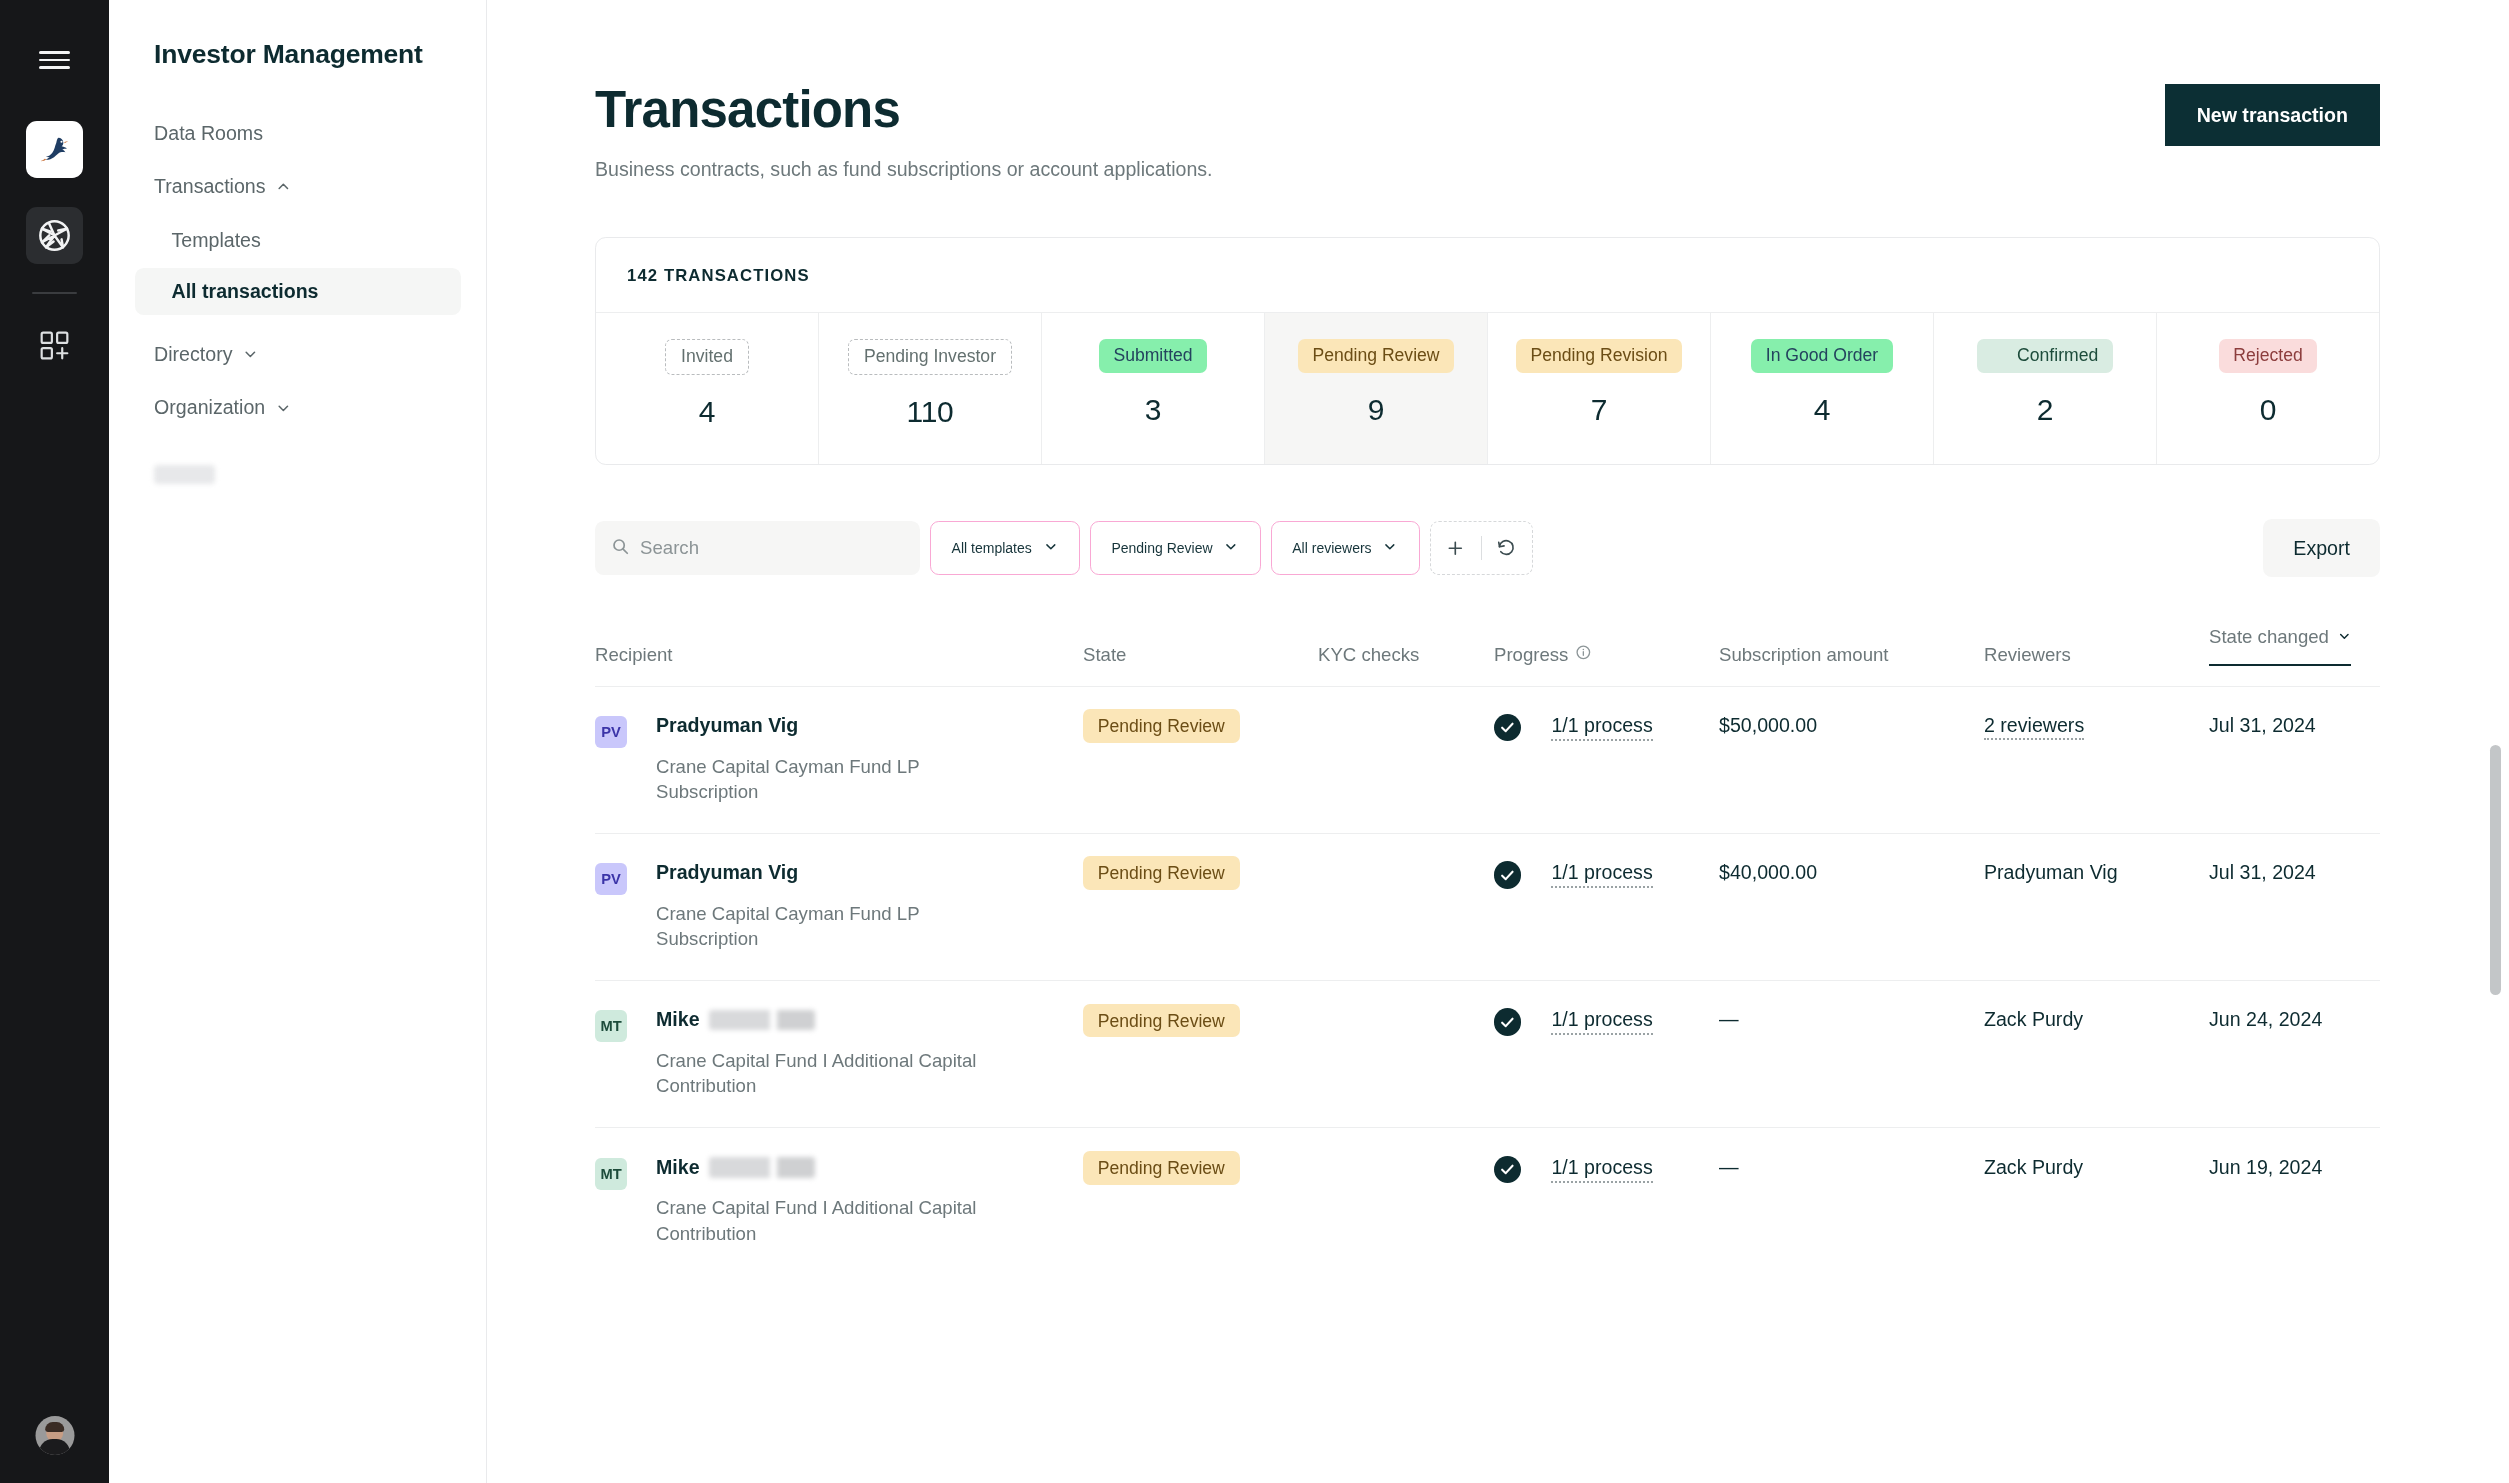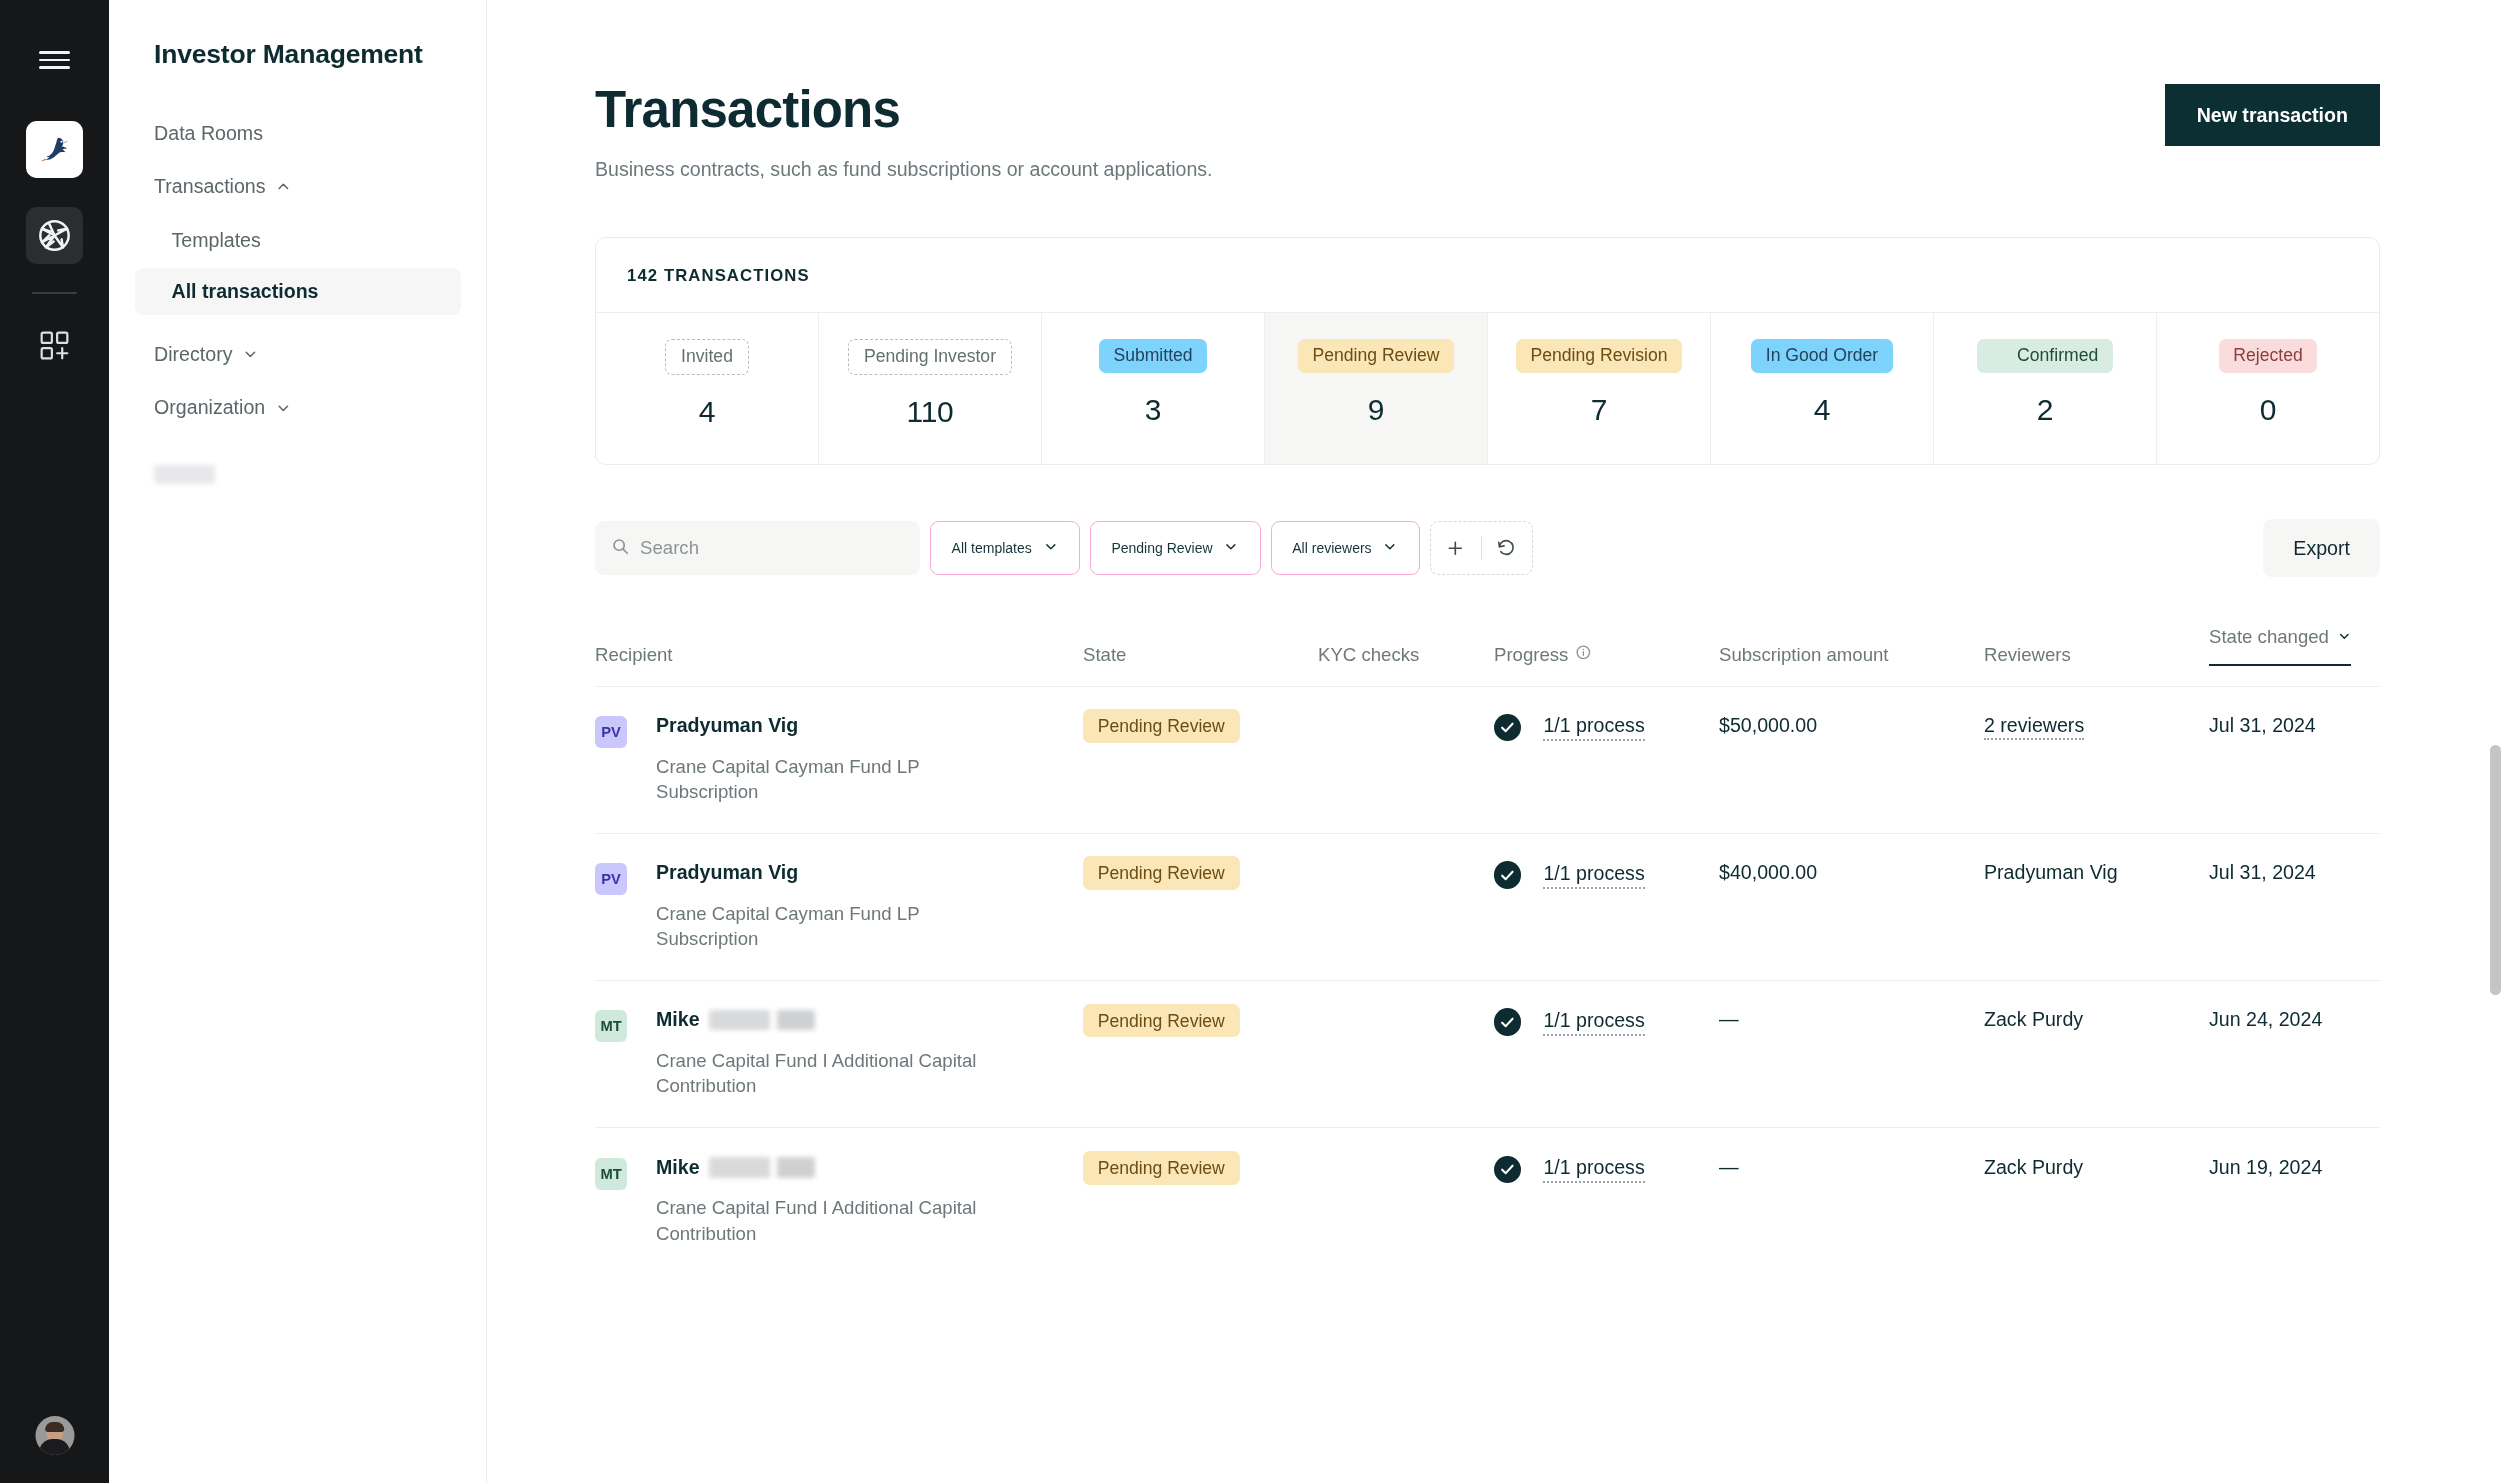--- a/index.html
+++ b/index.html
@@ -113,21 +113,21 @@
     display: flex; flex-direction: column; align-items: center;
     border-left: 1px solid #edeeef; cursor: pointer;
   }
   .stat:first-child { border-left: none; }
   .stat.selected { background: #f6f6f5; }
   .chip {
     font-size: 17.6px; padding: 6.9px 14.7px; border-radius: 6.9px; white-space: nowrap;
     line-height: 1.15;
   }
   .chip-dashed { border: 1.6px dashed #b9bcbe; color: #63706f; background: transparent; }
-  .chip-blue  { background: #7dd3fc; color: #24435e; }
+  .chip-blue  { background: #86efac; color: #24435e; }
   .chip-amber { background: #fbe6b8; color: #6b4d15; }
   .chip-mint  { background: #d9ece2; color: #1d4c3b; padding-left: 40px; }
   .chip-red   { background: #fadcdc; color: #8c3d3d; }
   .stat-num { font-size: 30px; font-weight: 400; color: #0d2b30; margin-top: 20.6px; letter-spacing:-0.3px;}
 
   
   .toolbar { display: flex; align-items: center; margin-top: 54px; gap: 10px; }
   .search-box {
     width: 325px; height: 54px; background: #f6f6f5; border: none; border-radius: 8.8px;
     display: flex; align-items: center; padding: 0 15.7px; gap: 10.8px; cursor: text;
@@ -174,21 +174,21 @@
     display: flex; align-items: center; justify-content: center;
     font-size: 14.7px; font-weight: 700; margin-top: 2px;
   }
   .av-purple { background: #c9c7fb; color: #3b34a8; }
   .av-mint   { background: #cfeadd; color: #1d4c3b; }
   .rcpt-name { font-size: 19.6px; font-weight: 700; color: #0d2b30; display:flex; align-items:center; gap:9.8px; }
   .redact { display:inline-block; width: 106px; height: 20.6px; border-radius:2.9px;
             background: linear-gradient(90deg,#d8d9db 0 58%, #ffffff 58% 64%, #cfd0d2 64% 100%);
             filter: blur(2.9px); }
   .rcpt-sub { font-size: 18.6px; color: #6d787b; margin-top: 16.7px; line-height: 1.35; max-width: 363px;}
-  .progress-cell { display: flex; align-items: flex-end; gap: 22px; }
+  .progress-cell { display: flex; align-items: flex-start; gap: 30px; }
   .check-circle {
     width: 27.4px; height: 27.4px; border-radius: 50%; background: #0d2b30; flex: 0 0 27.4px;
     display: flex; align-items: center; justify-content: center;
   }
   .dotted-link { border-bottom: 2px dotted #9aa2a4; cursor: pointer; padding-bottom: 2px; }
   .muted-dash { color: #4a5558; }
 
   
   .scrollbar {
     position: absolute; right: 7.8px; top: 745px; width: 10.8px; height: 250px;

